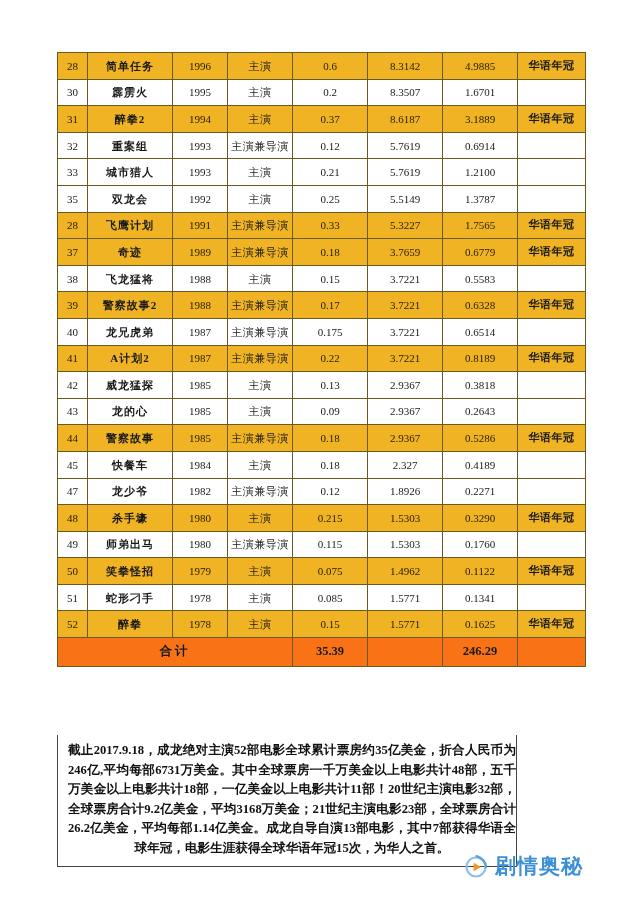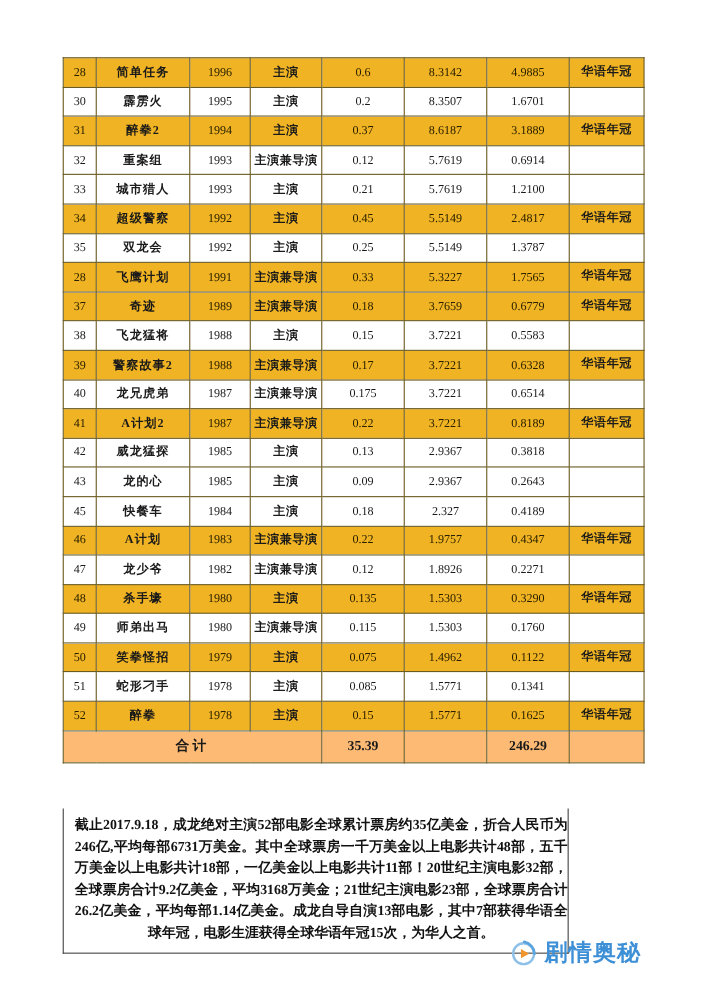--- a/index.html
+++ b/index.html
@@ -61,31 +61,31 @@
     white-space: nowrap;
     overflow: hidden;
   }
 
   tr.row-plain td { background: #ffffff; }
   tr.row-hl td    { background: #F0B323; }
 
   td.cell-idx   { font-size: 11.5px; }
   td.cell-title { font-weight: bold; letter-spacing: 1px; }
   td.cell-year  { font-size: 11.5px; }
-  td.cell-role  { font-weight: bold; font-size: 9.5px; letter-spacing: 0.5px; }
+  td.cell-role  { font-weight: normal; font-size: 9.5px; letter-spacing: 0.5px; }
   td.cell-num   { font-size: 11.5px; }
   td.cell-award { font-weight: bold; font-size: 9.5px; letter-spacing: 0.5px; font-family: Liberation Mono, monospace; }
 
   tr.row-hl td.cell-idx,
   tr.row-hl td.cell-year,
   tr.row-hl td.cell-num { color: #2a2000; }
 
   
   tr.row-total td {
-    background: #fdba74;
+    background: #f97316;
     font-weight: bold;
     font-size: 12.5px;
     height: 28px;
     border: 1px solid #6b5a20;
     color: #1a1a1a;
   }
   tr.row-total td.total-label { letter-spacing: 3px; }
 
   
   .note {
@@ -191,30 +191,20 @@
           <tr class="row-plain">
             <td class="cell-idx">33</td>
             <td class="cell-title">城市猎人</td>
             <td class="cell-year">1993</td>
             <td class="cell-role">主演</td>
             <td class="cell-num">0.21</td>
             <td class="cell-num">5.7619</td>
             <td class="cell-num">1.2100</td>
             <td class="cell-award"></td>
           </tr>
-          <tr class="row-hl">
-            <td class="cell-idx">34</td>
-            <td class="cell-title">超级警察</td>
-            <td class="cell-year">1992</td>
-            <td class="cell-role">主演</td>
-            <td class="cell-num">0.45</td>
-            <td class="cell-num">5.5149</td>
-            <td class="cell-num">2.4817</td>
-            <td class="cell-award">华语年冠</td>
-          </tr>
           <tr class="row-plain">
             <td class="cell-idx">35</td>
             <td class="cell-title">双龙会</td>
             <td class="cell-year">1992</td>
             <td class="cell-role">主演</td>
             <td class="cell-num">0.25</td>
             <td class="cell-num">5.5149</td>
             <td class="cell-num">1.3787</td>
             <td class="cell-award"></td>
           </tr>
@@ -291,56 +281,56 @@
           <tr class="row-plain">
             <td class="cell-idx">43</td>
             <td class="cell-title">龙的心</td>
             <td class="cell-year">1985</td>
             <td class="cell-role">主演</td>
             <td class="cell-num">0.09</td>
             <td class="cell-num">2.9367</td>
             <td class="cell-num">0.2643</td>
             <td class="cell-award"></td>
           </tr>
+          <tr class="row-hl">
+            <td class="cell-idx">44</td>
+            <td class="cell-title">警察故事</td>
+            <td class="cell-year">1985</td>
+            <td class="cell-role">主演兼导演</td>
+            <td class="cell-num">0.18</td>
+            <td class="cell-num">2.9367</td>
+            <td class="cell-num">0.5286</td>
+            <td class="cell-award">华语年冠</td>
+          </tr>
           <tr class="row-plain">
             <td class="cell-idx">45</td>
             <td class="cell-title">快餐车</td>
             <td class="cell-year">1984</td>
             <td class="cell-role">主演</td>
             <td class="cell-num">0.18</td>
             <td class="cell-num">2.327</td>
             <td class="cell-num">0.4189</td>
             <td class="cell-award"></td>
           </tr>
-          <tr class="row-hl">
-            <td class="cell-idx">46</td>
-            <td class="cell-title">A计划</td>
-            <td class="cell-year">1983</td>
-            <td class="cell-role">主演兼导演</td>
-            <td class="cell-num">0.22</td>
-            <td class="cell-num">1.9757</td>
-            <td class="cell-num">0.4347</td>
-            <td class="cell-award">华语年冠</td>
-          </tr>
           <tr class="row-plain">
             <td class="cell-idx">47</td>
             <td class="cell-title">龙少爷</td>
             <td class="cell-year">1982</td>
             <td class="cell-role">主演兼导演</td>
             <td class="cell-num">0.12</td>
             <td class="cell-num">1.8926</td>
             <td class="cell-num">0.2271</td>
             <td class="cell-award"></td>
           </tr>
           <tr class="row-hl">
             <td class="cell-idx">48</td>
             <td class="cell-title">杀手壕</td>
             <td class="cell-year">1980</td>
             <td class="cell-role">主演</td>
-            <td class="cell-num">0.135</td>
+            <td class="cell-num">0.215</td>
             <td class="cell-num">1.5303</td>
             <td class="cell-num">0.3290</td>
             <td class="cell-award">华语年冠</td>
           </tr>
           <tr class="row-plain">
             <td class="cell-idx">49</td>
             <td class="cell-title">师弟出马</td>
             <td class="cell-year">1980</td>
             <td class="cell-role">主演兼导演</td>
             <td class="cell-num">0.115</td>

